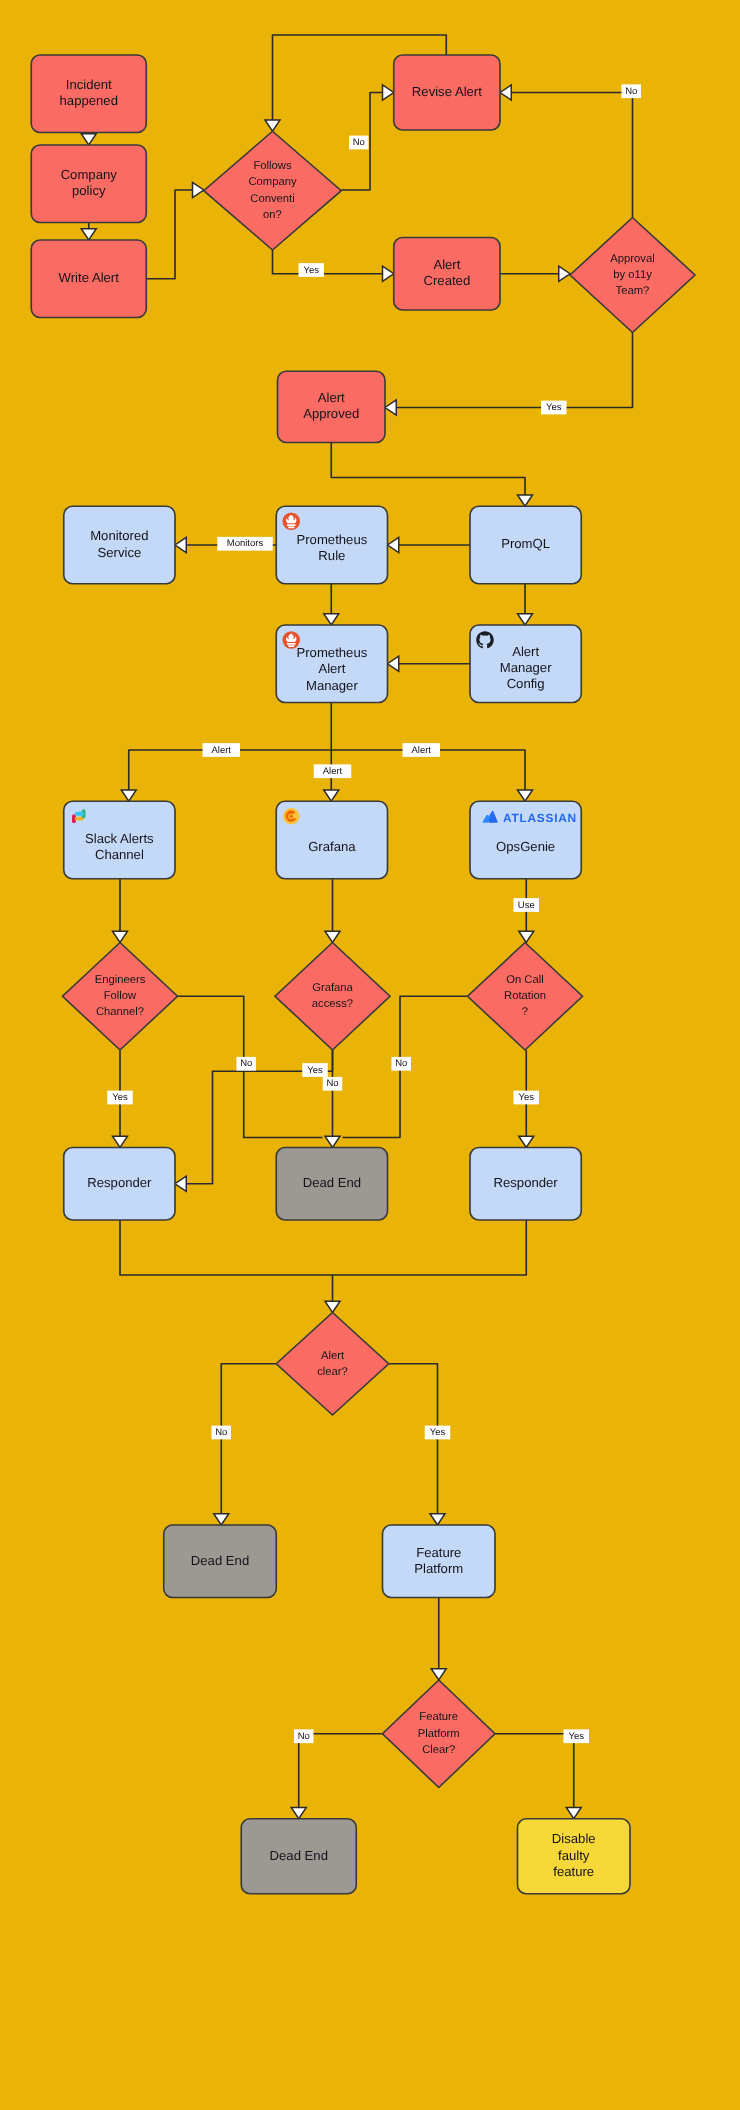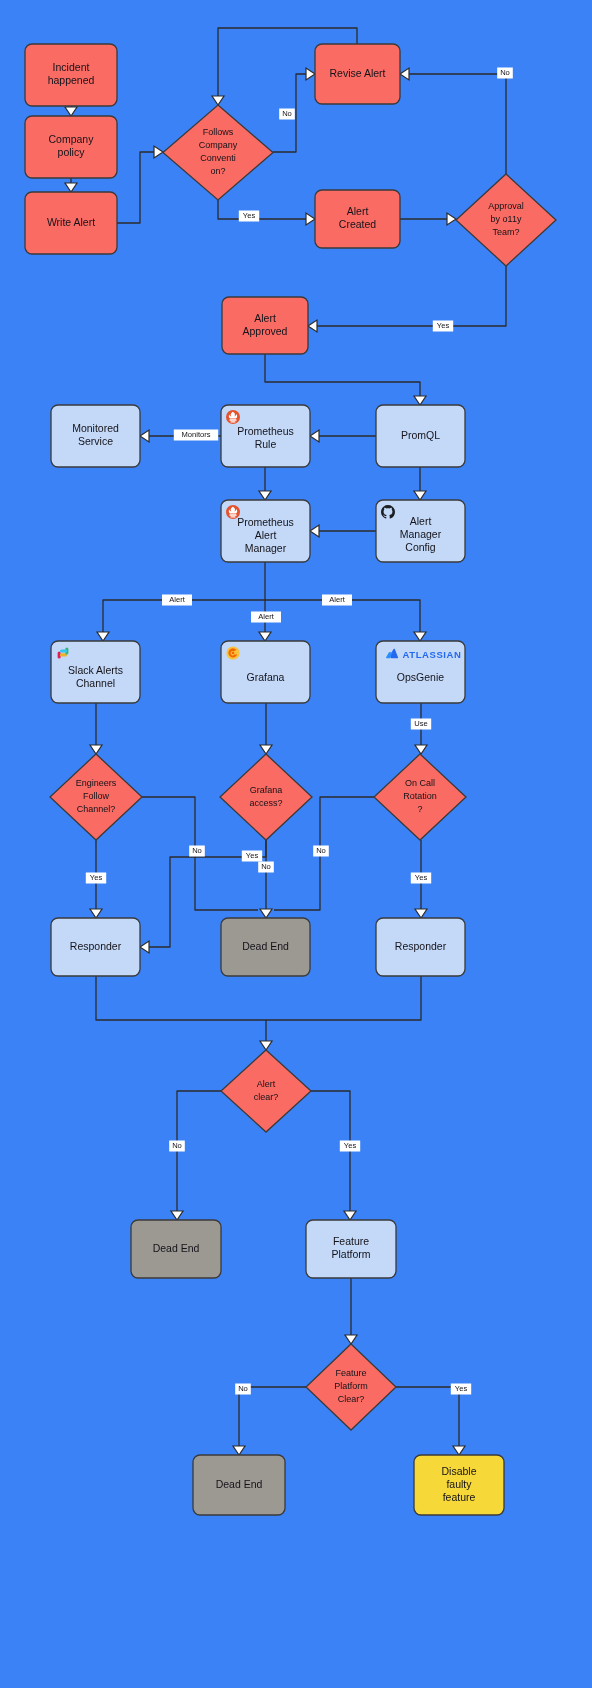--- a/index.html
+++ b/index.html
@@ -4,21 +4,21 @@
 <style>
   html, body {
     margin: 0;
     padding: 0;
     background: #ffffff;
   }
   #canvas-wrap {
     position: relative;
     width: 592px;
     height: 1688px;
-    background: #3b82f6;
+    background: #eab308;
     overflow: hidden;
     font-family: "Liberation Sans", sans-serif;
   }
   svg.flow {
     position: absolute;
     left: 0;
     top: 0;
     width: 592px;
     height: 1688px;
   }

